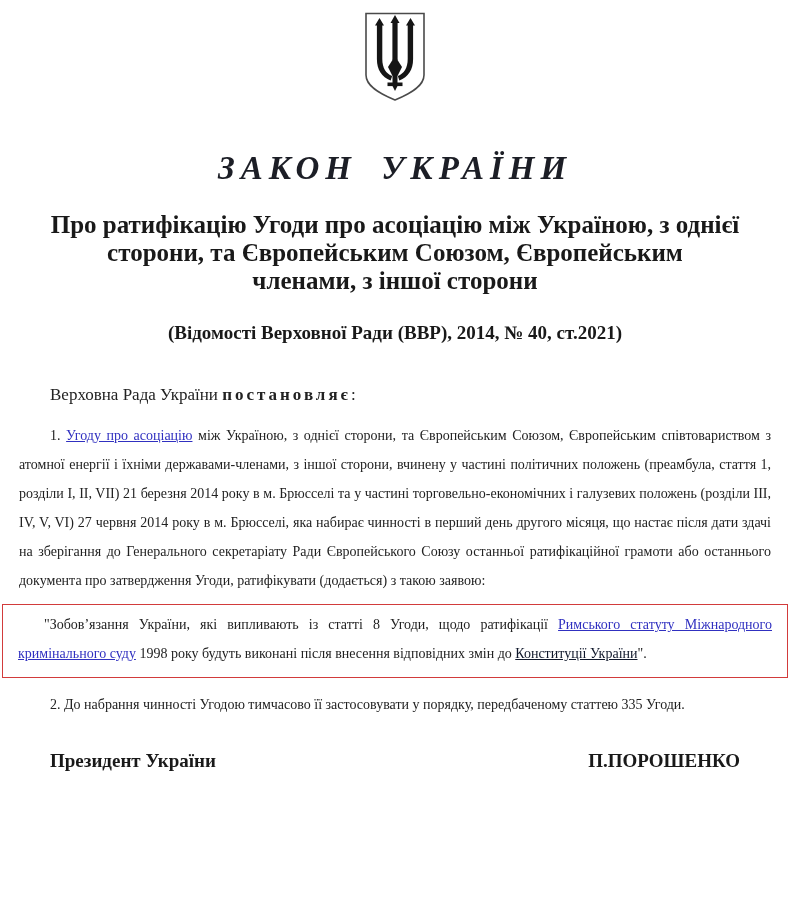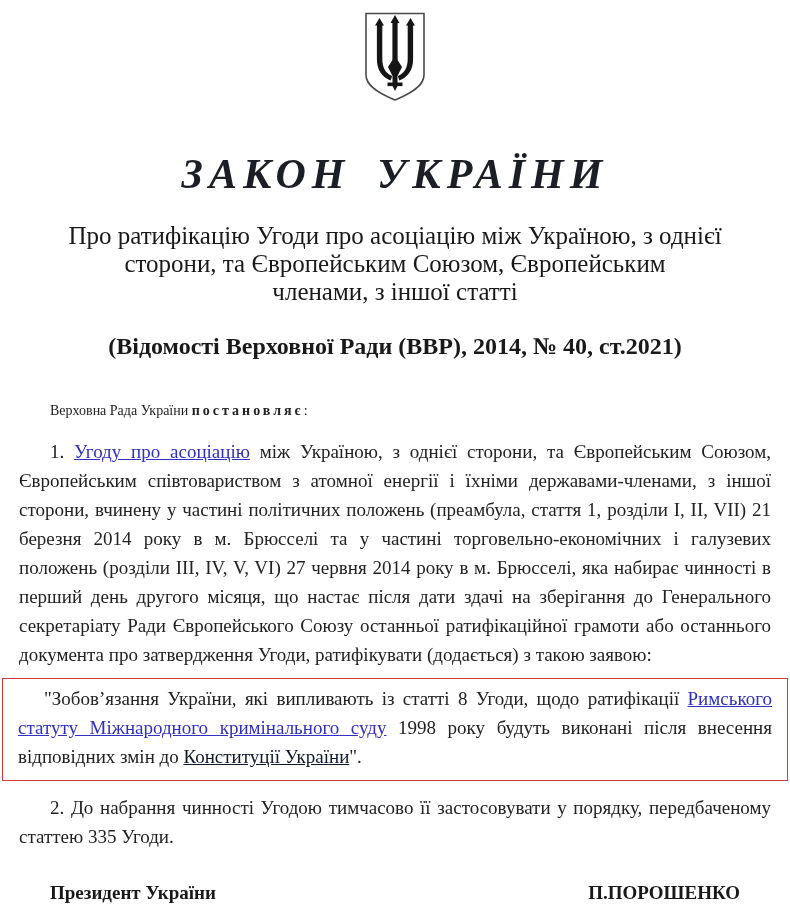--- a/index.html
+++ b/index.html
@@ -14,58 +14,58 @@
     width: 790px;
     min-height: 911px;
     padding: 12px 19px 30px 19px;
   }
   .coat-wrap { text-align: center; margin: 0; }
   .coat-wrap svg { display: inline-block; }
 
   .law-title {
     margin-top: 44px;
     text-align: center;
-    font-size: 42px;
+    font-size: 33px;
     font-weight: bold;
     font-style: italic;
     letter-spacing: 6px;
     word-spacing: 10px;
     color: #1c1e26;
     white-space: nowrap;
   }
 
   .act-title {
     margin: 24px auto 0 auto;
     text-align: center;
     font-size: 25px;
     line-height: 28px;
-    font-weight: normal;
+    font-weight: bold;
     color: #191919;
   }
   .act-title .line { display: block; }
 
   .gazette {
     margin-top: 27px;
     text-align: center;
-    font-size: 24px;
+    font-size: 19px;
     font-weight: bold;
     color: #191919;
   }
 
   .preamble {
     margin: 36px 0 0 0;
-    font-size: 14px;
+    font-size: 17px;
     line-height: 29px;
     text-indent: 31px;
   }
   .bold-spaced { font-weight: bold; letter-spacing: 3px; }
 
   .body-par {
     margin: 12px 0 0 0;
-    font-size: 19px;
+    font-size: 14px;
     line-height: 29px;
     text-align: justify;
     text-indent: 31px;
   }
 
   a.doc-link { text-decoration: underline; cursor: pointer; }
 
   .decl-box {
     margin: 9px -17px 0 -17px;
     padding: 5px 15px 9px 15px;
@@ -100,21 +100,21 @@
         <rect x="23.5" y="70.5" width="15" height="3.6"></rect>
       </g>
     </svg>
   </div>
 
   <div class="law-title">ЗАКОН УКРАЇНИ</div>
 
   <h1 class="act-title">
     <span class="line">Про ратифікацію Угоди про асоціацію між Україною, з однієї</span>
     <span class="line">сторони, та Європейським Союзом, Європейським</span>
-    <span class="line">членами, з іншої статті</span>
+    <span class="line">членами, з іншої сторони</span>
   </h1>
 
   <div class="gazette">(Відомості Верховної Ради (ВВР), 2014, № 40, ст.2021)</div>
 
   <p class="preamble"><span>Верховна Рада України </span><span class="bold-spaced">постановляє</span><span>:</span></p>
 
   <p class="body-par"><span>1. </span><a class="doc-link" style="color: rgb(48, 48, 192);">Угоду про асоціацію</a><span> між Україною, з однієї сторони, та Європейським Союзом, Європейським співтовариством з атомної енергії і їхніми державами-членами, з іншої сторони, вчинену у частині політичних положень (преамбула, стаття 1, розділи I, II, VII) 21 березня 2014 року в м. Брюсселі та у частині торговельно-економічних і галузевих положень (розділи III, IV, V, VI) 27 червня 2014 року в м. Брюсселі, яка набирає чинності в перший день другого місяця, що настає після дати здачі на зберігання до Генерального секретаріату Ради Європейського Союзу останньої ратифікаційної грамоти або останнього документа про затвердження Угоди, ратифікувати (додається) з такою заявою:</span></p>
 
   <div class="decl-box" style="border-color: rgb(210, 59, 59);">
     <p class="body-par"><span>"Зобов’язання України, які випливають із статті 8 Угоди, щодо ратифікації </span><a class="doc-link" style="color: rgb(48, 48, 192);">Римського статуту Міжнародного кримінального суду</a><span> 1998 року будуть виконані після внесення відповідних змін до </span><a class="doc-link" style="color: #0f172a;">Конституції України</a><span>".</span></p>

